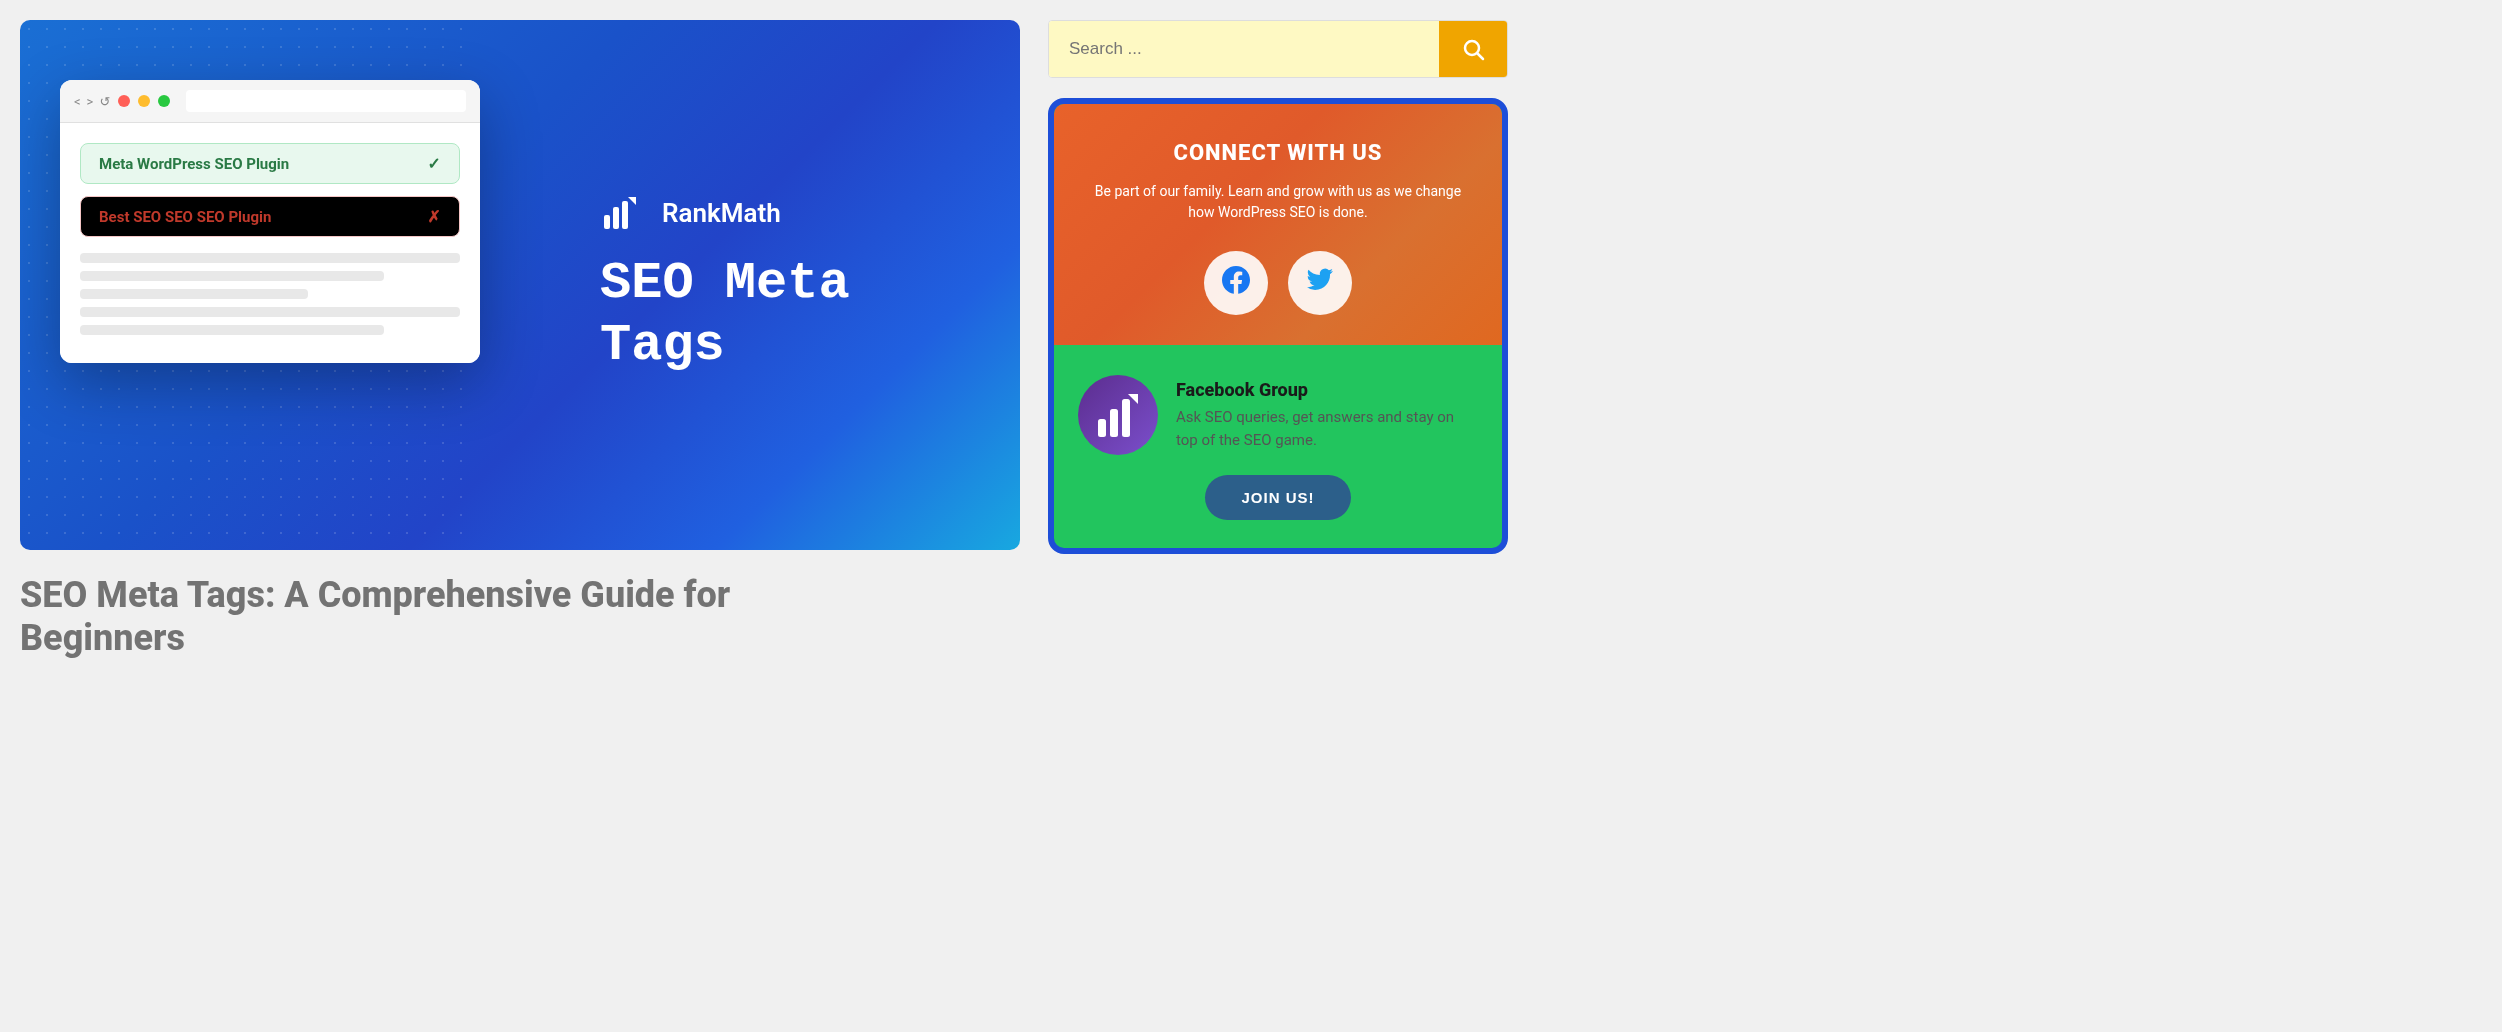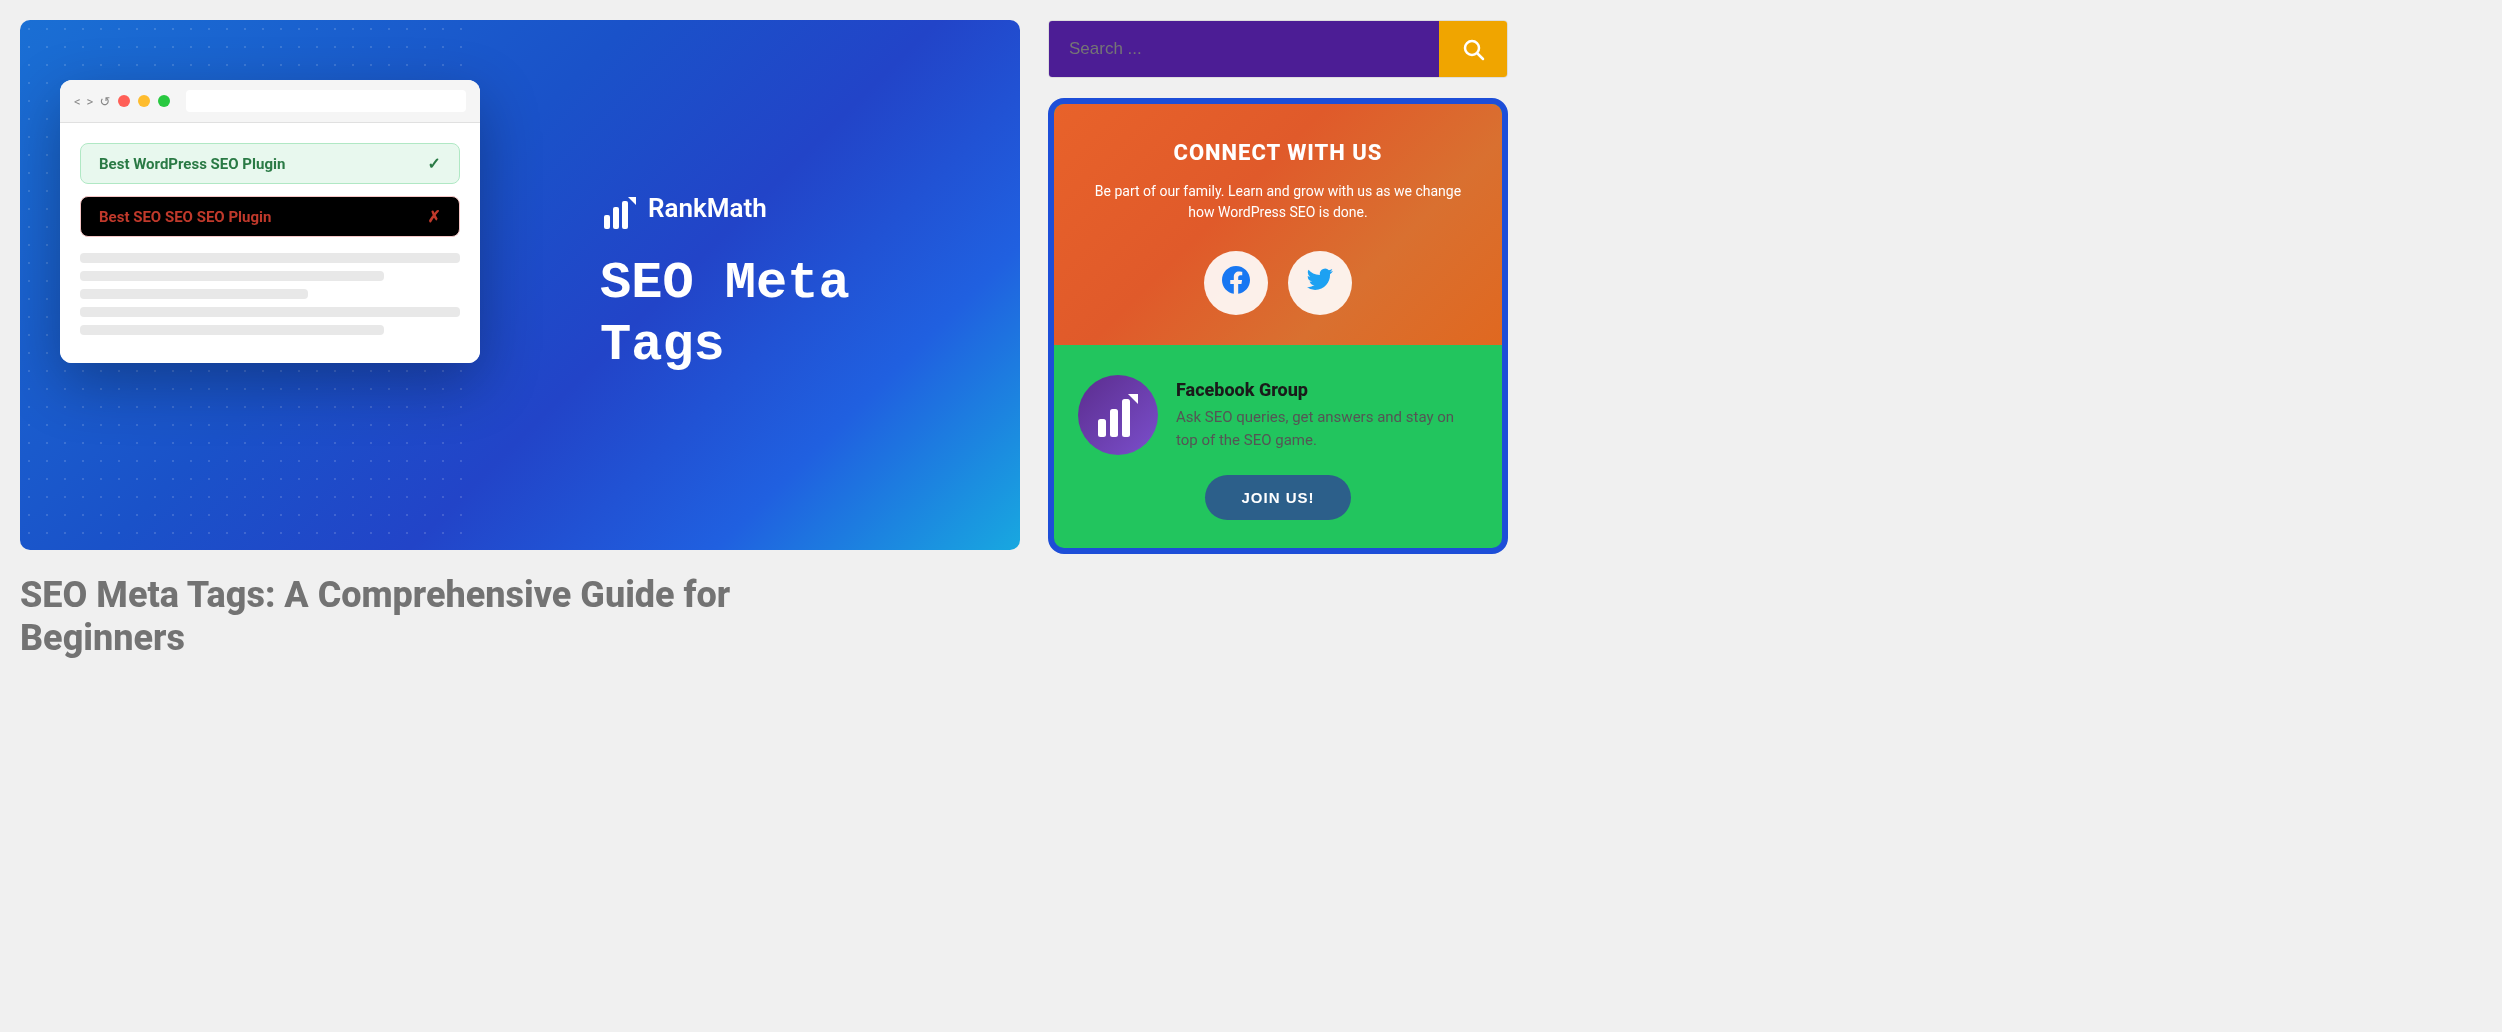--- a/index.html
+++ b/index.html
@@ -125,22 +125,22 @@
     
     .hero-brand {
       display: flex;
       flex-direction: column;
       align-items: flex-start;
       z-index: 1;
     }
 
     .rankmath-logo {
       display: flex;
-      align-items: flex-start;
-      gap: 8px;
+      align-items: center;
+      gap: 22px;
       margin-bottom: 20px;
     }
 
     .rankmath-icon {
       width: 40px;
       height: 40px;
     }
 
     .rankmath-text {
       color: white;
@@ -183,21 +183,21 @@
       background: white;
     }
 
     .search-input {
       flex: 1;
       border: none;
       outline: none;
       padding: 16px 20px;
       font-size: 17px;
       color: #888;
-      background: #4c1d95;
+      background: #fef9c3;
     }
 
     .search-button {
       background: #f0a500;
       border: none;
       padding: 16px 22px;
       cursor: pointer;
       display: flex;
       align-items: center;
       justify-content: center;
@@ -353,21 +353,21 @@
           <span>&gt;</span>
           <span>↺</span>
         </div>
         <div class="dot dot-red"></div>
         <div class="dot dot-yellow"></div>
         <div class="dot dot-green"></div>
         <div class="browser-addressbar"></div>
       </div>
       <div class="browser-body">
         <div class="seo-tag-item tag-green">
-          <span>Best WordPress SEO Plugin</span>
+          <span>Meta WordPress SEO Plugin</span>
           <span class="tag-icon">✓</span>
         </div>
         <div class="seo-tag-item tag-red">
           <span>Best SEO SEO SEO Plugin</span>
           <span class="tag-icon">✗</span>
         </div>
         <div class="browser-lines">
           <div class="browser-line"></div>
           <div class="browser-line medium"></div>
           <div class="browser-line short"></div>

